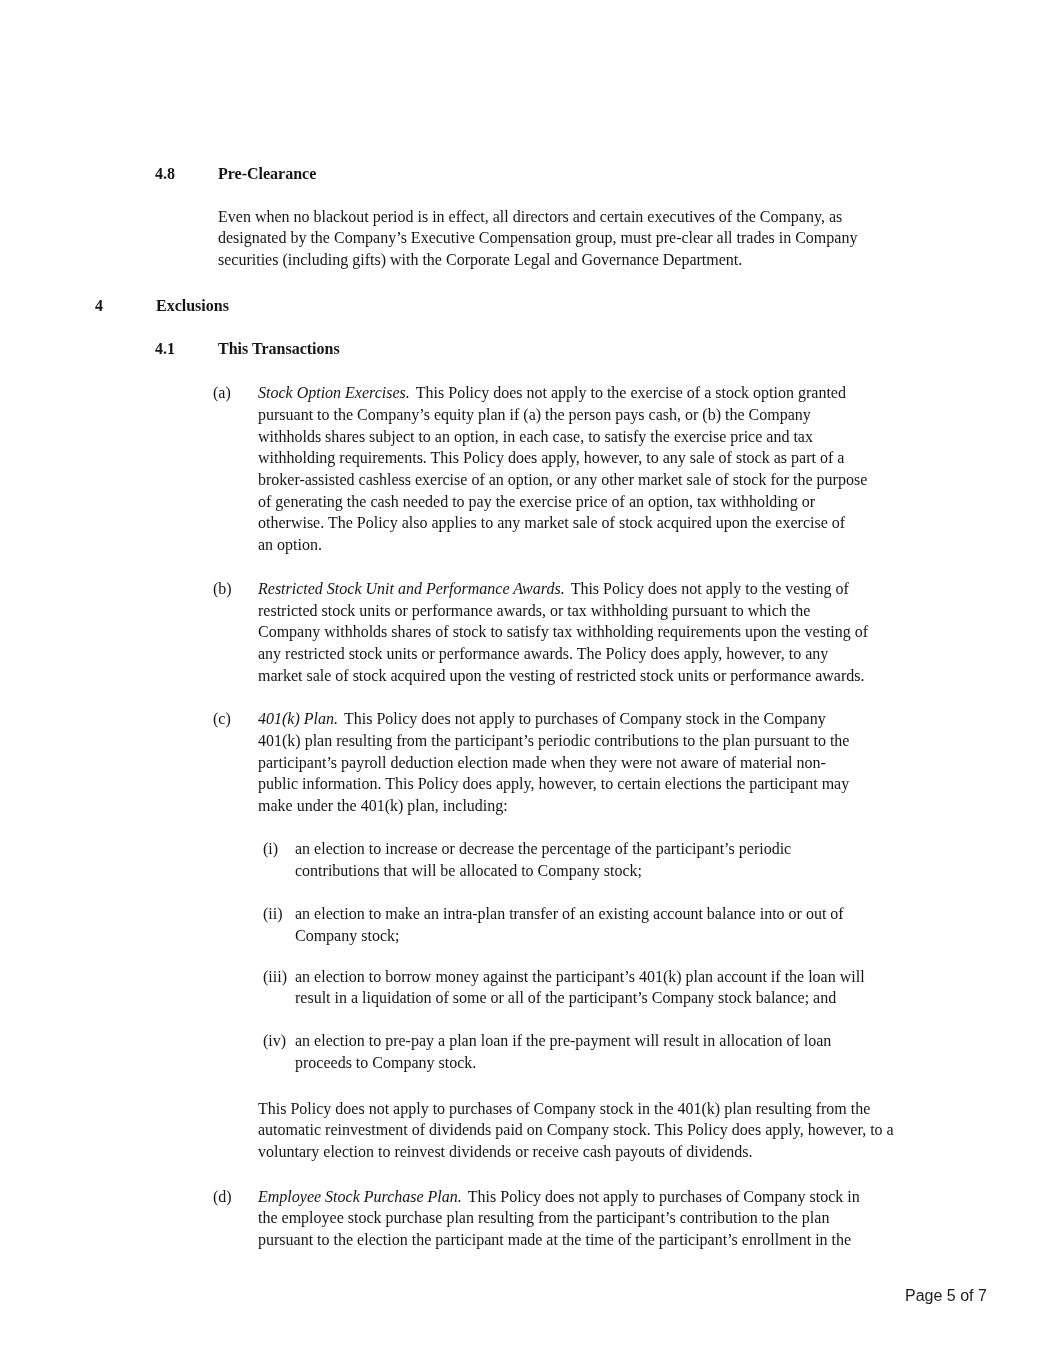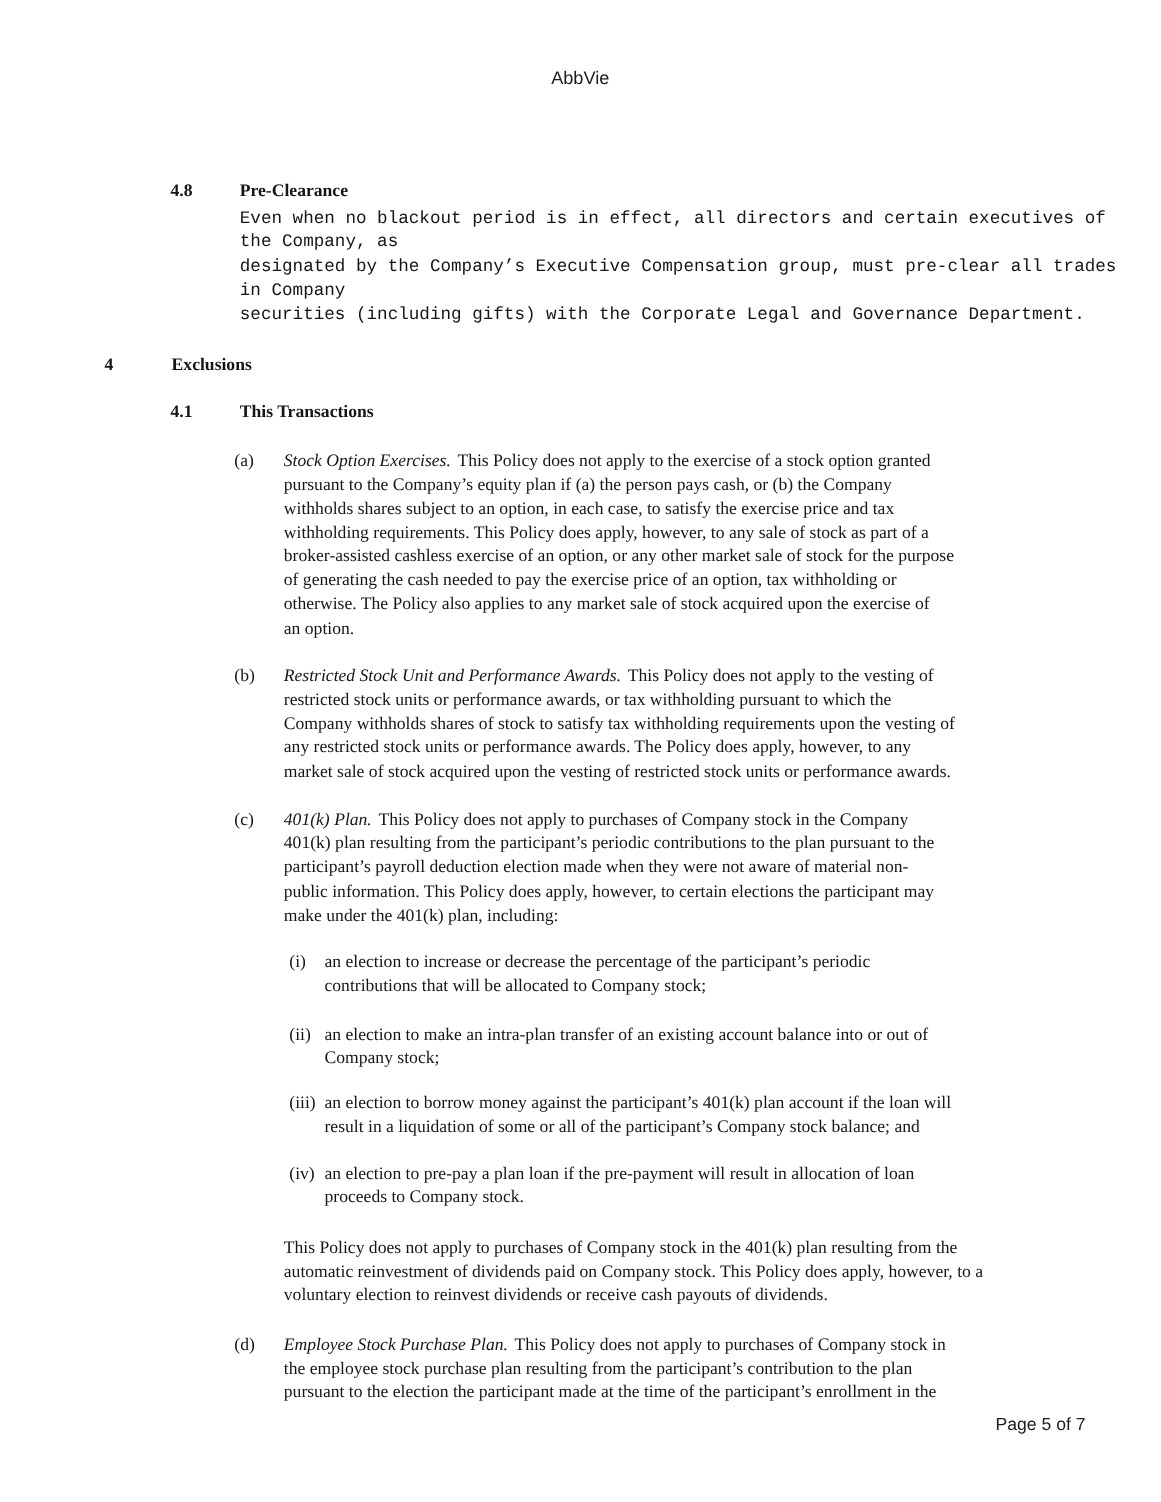--- a/index.html
+++ b/index.html
@@ -23,23 +23,22 @@
   .content { position:absolute; top:163px; left:0; width:1055px; }
 
   .h-sub { margin:0 0 0 155px; font-weight:bold; }
   .h-sub .num { display:inline-block; width:63px; }
   .h-top { margin:24px 0 0 95px; font-weight:bold; }
   .h-top .num { display:inline-block; width:61px; }
   .h-sub2 { margin:21px 0 0 155px; font-weight:bold; }
   .h-sub2 .num { display:inline-block; width:63px; }
 
   .p-main {
-    margin:4px 0 0 218px; width:800px;
+    margin:21px 0 0 218px; width:800px;
     white-space:pre-line;
-    font-family:Liberation Mono, monospace;
   }
 
   .item { position:relative; margin-left:213px; padding-left:45px; width:790px; }
   .item .marker { position:absolute; left:0; top:0; }
   .item .lead { font-style:italic; padding-right:6px;margin-top:40px; }
   .item .body { white-space:pre-line; }
   .item-a { margin-top:23px; }
   .item-b { margin-top:22px; }
   .item-c { margin-top:22px; }
   .item-d { margin-top:23px; }
@@ -59,21 +58,20 @@
     font-family:"Liberation Sans", sans-serif;
     font-size:16px;
     color:#1c1c1c;
   }
 </style>
 </head>
 <body>
 
 <div class="page">
 
-  <div class="doc-header">AbbVie</div>
 
   <div class="content">
 
     <p class="h-sub">
       <span class="num">4.8</span><span>Pre-Clearance</span>
     </p>
 
     <p class="p-main">Even when no blackout period is in effect, all directors and certain executives of the Company, as
 designated by the Company’s Executive Compensation group, must pre-clear all trades in Company
 securities (including gifts) with the Corporate Legal and Governance Department.</p>

